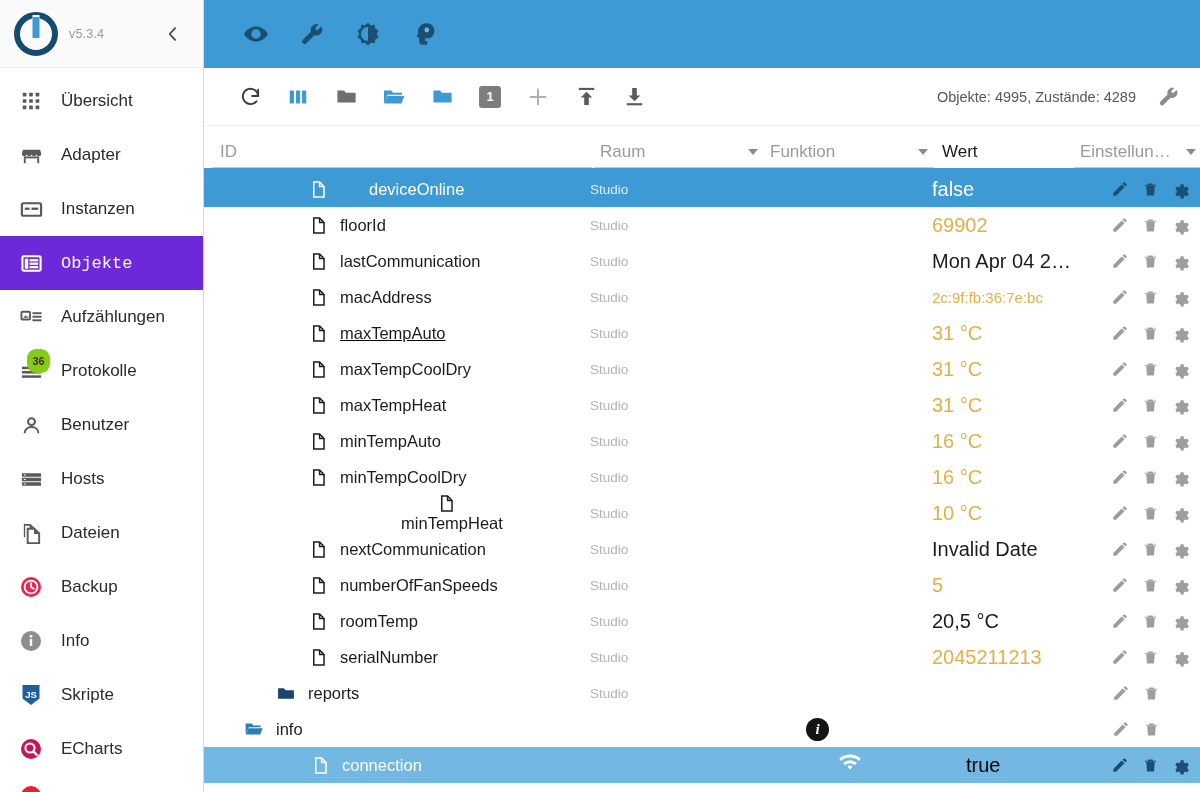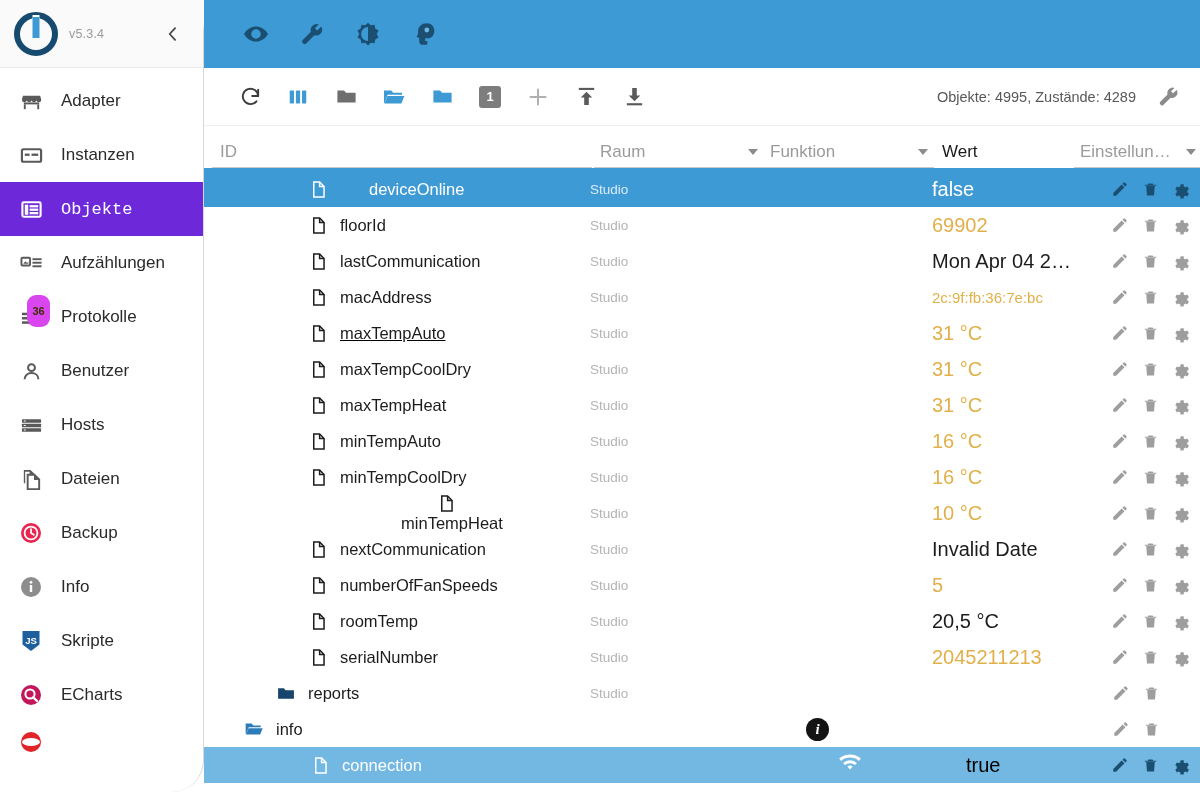--- a/index.html
+++ b/index.html
@@ -12,21 +12,20 @@
   .app { display: flex; width: 1200px; height: 792px; }
 
   
   .sidebar {
     width: 204px; height: 792px;
     background: #ffffff;
     border-right: 1px solid #d8d8d8;
     display: flex; flex-direction: column;
     flex: 0 0 204px;
     position: relative;
-    border-radius: 32px;
   }
   .brand {
     height: 68px; flex: 0 0 68px;
     background: #fafafa;
     display: flex; align-items: center;
     padding: 0 10px 0 12px;
     border-bottom: 1px solid #ececec;
   }
   .logo { width: 48px; height: 48px; flex: 0 0 48px; }
   .version {
@@ -57,22 +56,22 @@
   .nav-item.active .nav-ico { color: #ffffff; }
   .nav-label {
     margin-left: 17px;
     font-size: 17px; color: #2b2b2b;
     white-space: nowrap;
   }
   .nav-item.active .nav-label { color: #ffffff; }
   .badge {
     position: absolute;
     top: -9px; left: 9px;
-    min-width: 23px; height: 32px;
-    background: #d946ef; color: #3a3000;
+    min-width: 23px; height: 24px;
+    background: #84cc16; color: #3a3000;
     border-radius: 9px;
     font-size: 11px; font-weight: bold;
     display: flex; align-items: center; justify-content: center;
     padding: 0 4px;
   }
 
   
   .main {
     flex: 1 1 auto; height: 792px;
     display: flex; flex-direction: column;
@@ -235,20 +234,36 @@
       <span class="version">v5.3.4</span>
       <span class="collapse-btn">
         <svg viewBox="0 0 24 24" width="20" height="20" fill="none" stroke="#4a4a4a" stroke-width="2.2" stroke-linecap="round" stroke-linejoin="round">
           <polyline points="14.5,5 8,12 14.5,19"></polyline>
         </svg>
       </span>
     </div>
 
     <div class="nav">
 
+      <div class="nav-item">
+        <span class="nav-ico">
+          <svg viewBox="0 0 24 24" width="22" height="22" fill="currentColor">
+            <rect x="3" y="3" width="4" height="4" rx="0.6"></rect>
+              <rect x="10" y="3" width="4" height="4" rx="0.6"></rect>
+              <rect x="17" y="3" width="4" height="4" rx="0.6"></rect>
+            <rect x="3" y="10" width="4" height="4" rx="0.6"></rect>
+              <rect x="10" y="10" width="4" height="4" rx="0.6"></rect>
+              <rect x="17" y="10" width="4" height="4" rx="0.6"></rect>
+            <rect x="3" y="17" width="4" height="4" rx="0.6"></rect>
+              <rect x="10" y="17" width="4" height="4" rx="0.6"></rect>
+              <rect x="17" y="17" width="4" height="4" rx="0.6"></rect>
+          </svg>
+        </span>
+        <span class="nav-label">Übersicht</span>
+      </div>
 
       <div class="nav-item">
         <span class="nav-ico">
           <svg viewBox="0 0 24 24" width="23" height="23" fill="currentColor">
             <path d="M3 6h18l1.2 4.2a2.6 2.6 0 0 1-5.1.8 2.6 2.6 0 0 1-5 0 2.6 2.6 0 0 1-5 0 2.6 2.6 0 0 1-5.1-.8z"></path>
             <rect x="4" y="13" width="16" height="2"></rect>
               <rect x="4" y="15" width="2" height="5"></rect>
               <rect x="18" y="15" width="2" height="5"></rect>
           </svg>
         </span>

